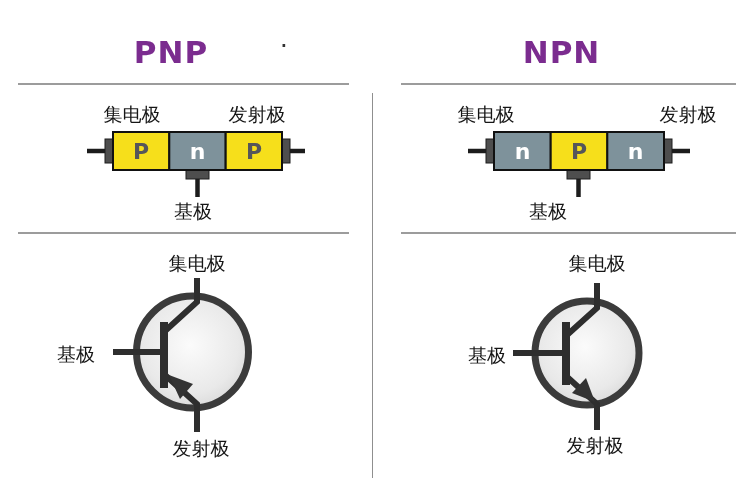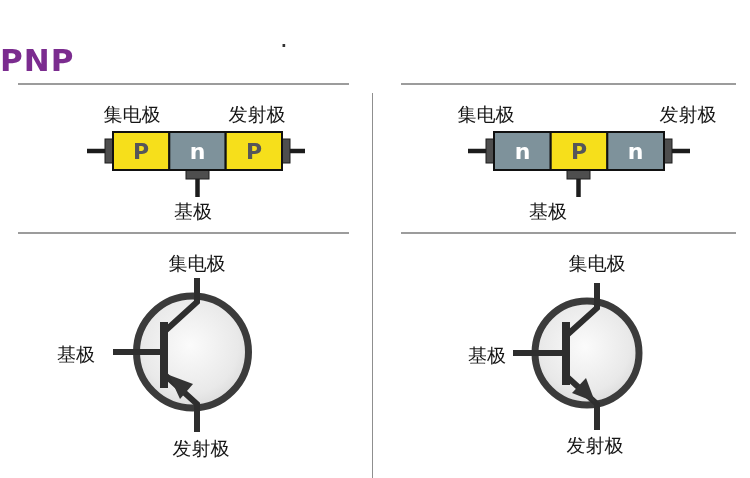--- a/index.html
+++ b/index.html
@@ -4,21 +4,21 @@
 <style>
   html,body{margin:0;padding:0;background:#ffffff;}
   .canvas{
     position:relative;width:750px;height:478px;background:#ffffff;overflow:hidden;
     font-family:"DejaVu Sans","Liberation Sans",sans-serif;
   }
   .panel{position:absolute;top:0;height:478px;}
   .panel.left{left:0;width:372px;}
   .panel.right{left:373px;width:377px;}
   .panel-title{
-    position:absolute;top:42px;margin:0;text-align:left;
+    position:absolute;top:34px;margin:0;text-align:center;
     font-size:31px;font-weight:bold;color:#7B2C8F;letter-spacing:1px;
   }
   .panel.left .panel-title{left:0;width:342px;}
   .panel.right .panel-title{left:0;width:377px;}
   .hrule{position:absolute;height:2px;background:#9C9C9C;}
   .hrule.tl{left:18px;top:83px;width:331px;}
   .hrule.tr{left:401px;top:83px;width:335px;}
   .hrule.ml{left:18px;top:232px;width:331px;}
   .hrule.mr{left:401px;top:232px;width:335px;}
   .vrule{position:absolute;left:372px;top:93px;width:1px;height:385px;background:#8F8F8F;}
@@ -89,20 +89,21 @@
       <rect x="160" y="77" width="8" height="66" class="sym-bar"></rect>
       <line x1="113" y1="107" x2="160" y2="107" class="sym-line"></line>
       <polygon points="169,130 180,154 193,139" class="sym-arrow"></polygon>
 
       <text x="76" y="116" class="cjk">基极</text>
       <text x="201" y="210" class="cjk">发射极</text>
     </svg>
   </section>
 
   <section class="panel right">
+    <h2 class="panel-title">NPN</h2>
 
     <svg class="block-svg" width="377" height="132" viewBox="0 0 377 132">
       <text x="113" y="23" class="cjk">集电极</text>
       <text x="315" y="23" class="cjk">发射极</text>
 
       <line x1="95" y1="53" x2="114" y2="53" class="lead"></line>
       <line x1="298" y1="53" x2="317" y2="53" class="lead"></line>
       <rect x="113" y="41" width="9" height="24" class="tab"></rect>
       <rect x="290" y="41" width="9" height="24" class="tab"></rect>
       <rect x="194" y="71" width="23" height="10" class="tab"></rect>

